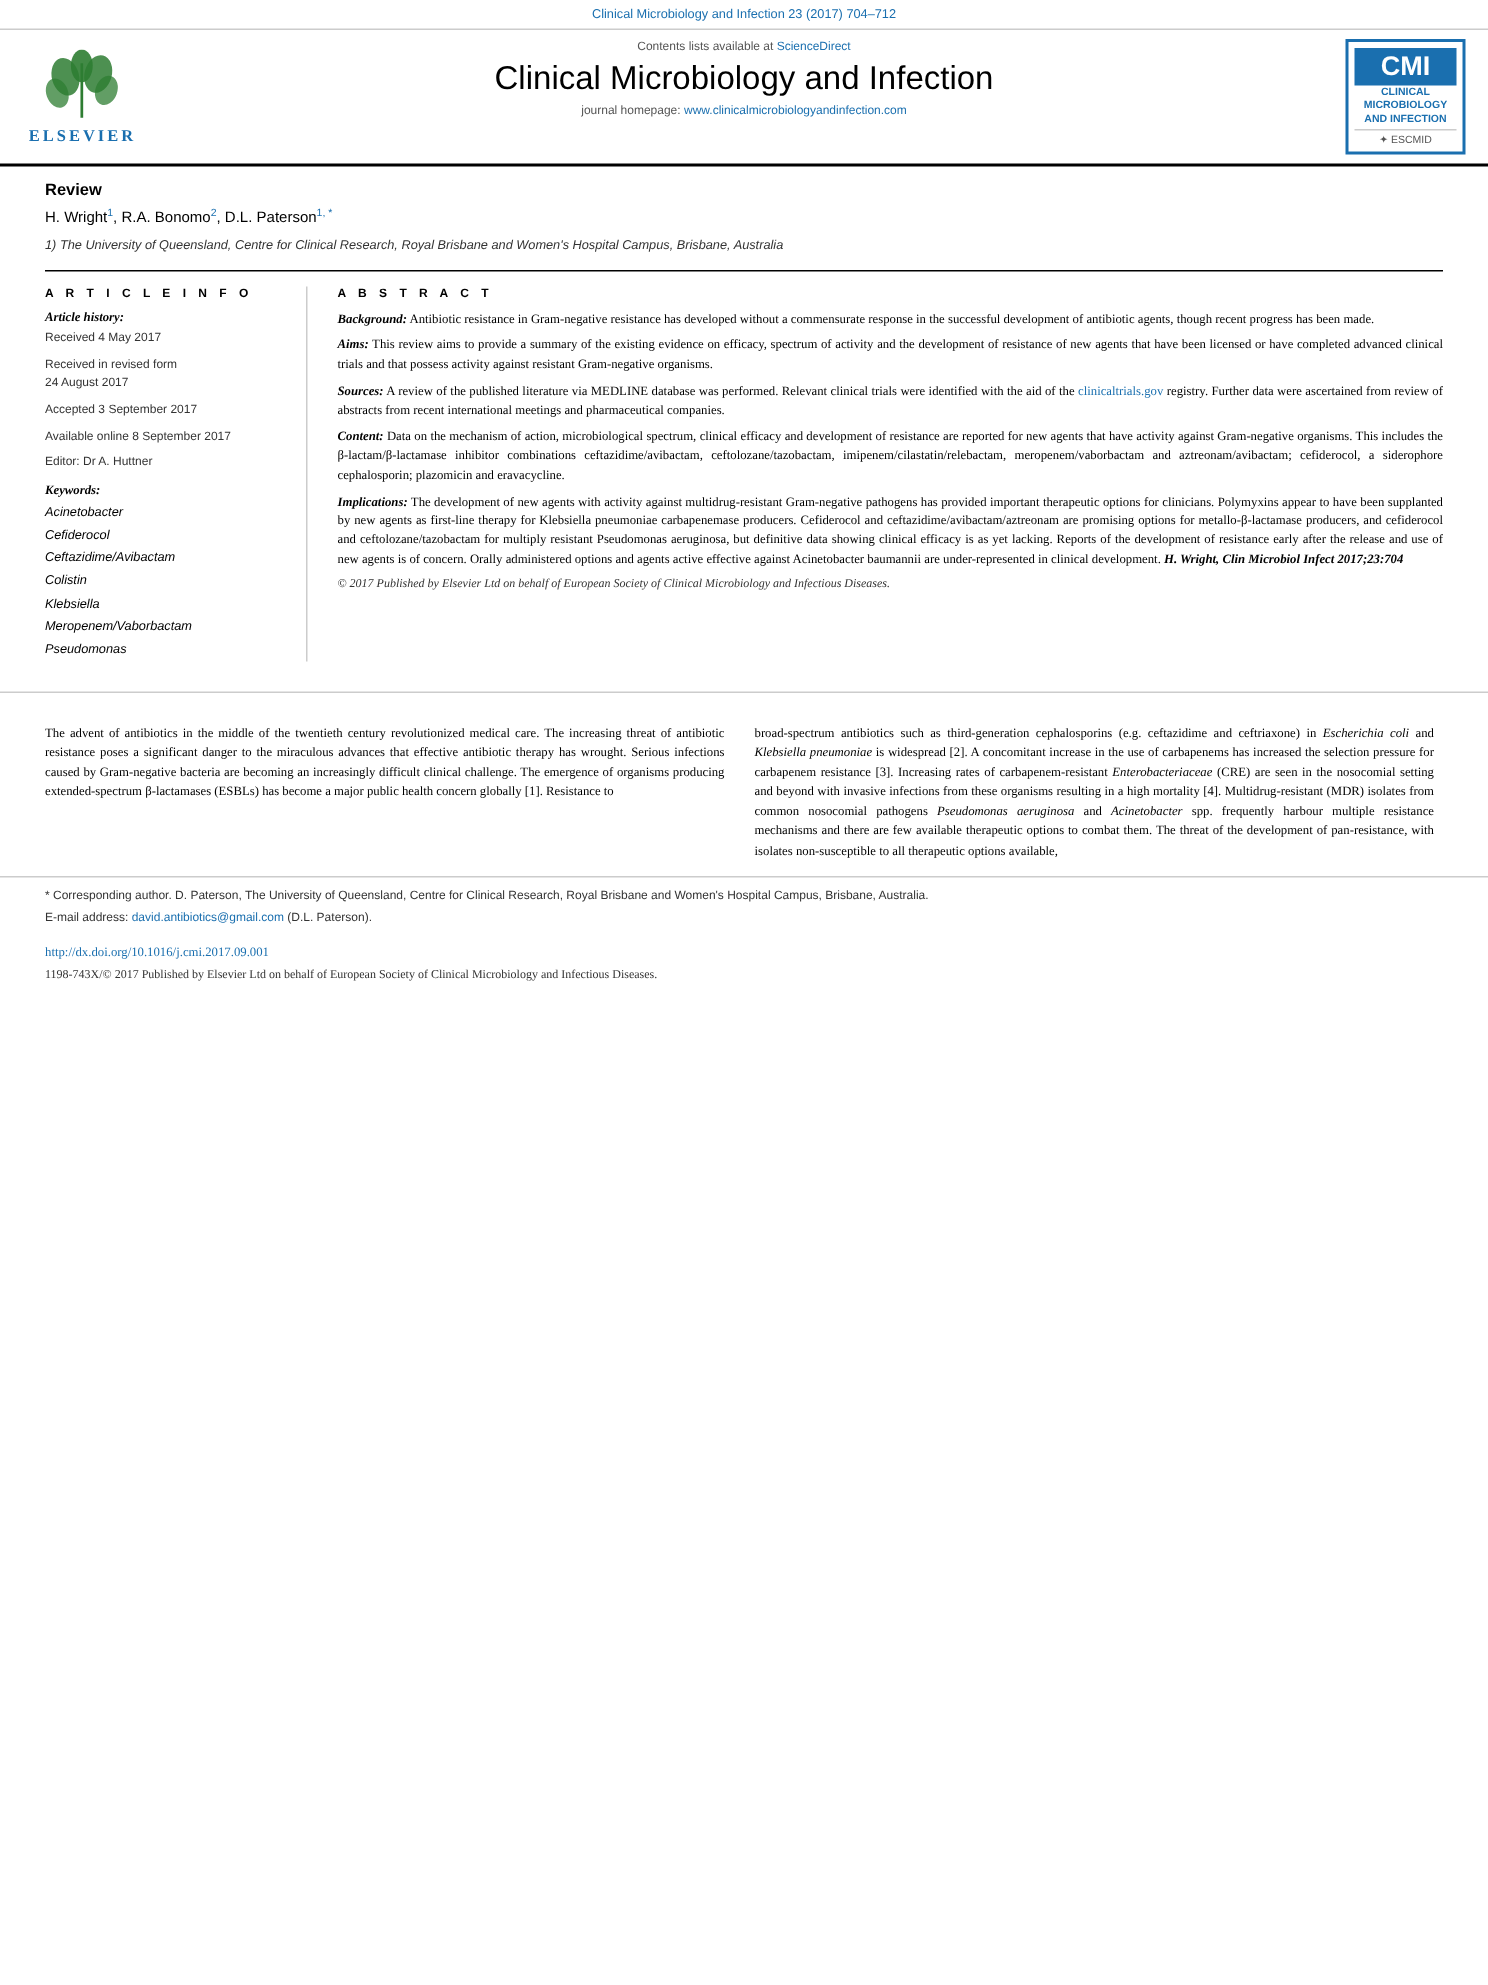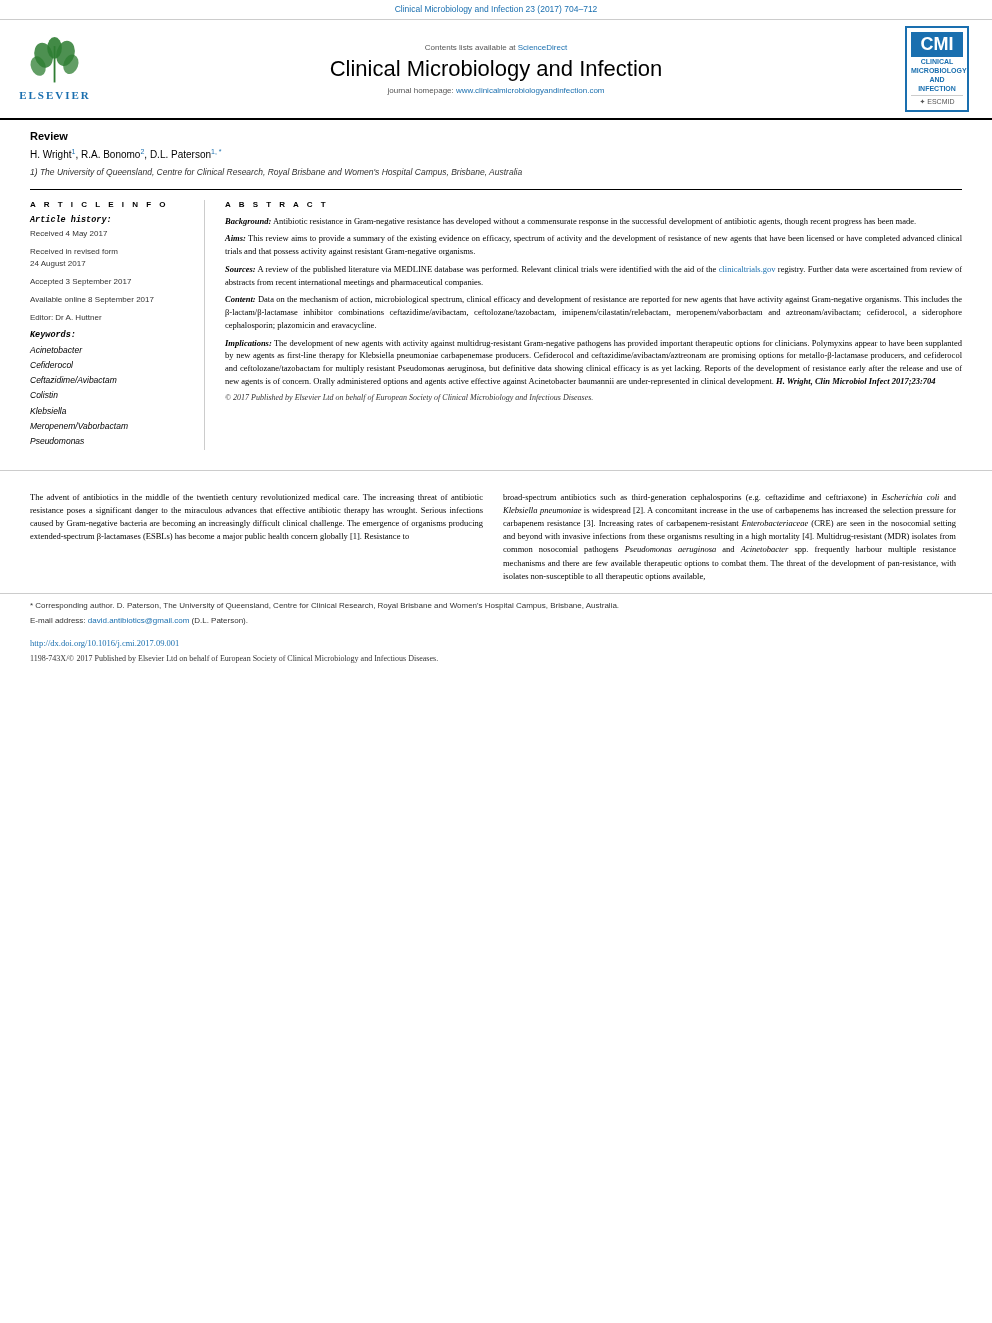--- a/index.html
+++ b/index.html
@@ -56,21 +56,20 @@
       font-weight: bold;
       color: #1a6faf;
       letter-spacing: 2px;
       margin-top: 2px;
     }
     .journal-header-center {
       flex: 1;
       display: flex;
       flex-direction: column;
       align-items: center;
-      justify-content: center;
     }
     .sciencedirect-line {
       font-size: 8px;
       color: #555;
       font-family: Arial, sans-serif;
       margin-bottom: 4px;
     }
     .sciencedirect-link {
       color: #1a6faf;
     }
@@ -93,21 +92,21 @@
     .journal-header-right {
       width: 90px;
       display: flex;
       align-items: center;
       justify-content: center;
     }
     .cmi-logo {
       border: 2px solid #1a6faf;
       padding: 4px;
       text-align: center;
-      width: 64px;
+      width: 80px;
     }
     .cmi-logo-top {
       background: #1a6faf;
       color: white;
       font-size: 18px;
       font-weight: bold;
       font-family: Arial, sans-serif;
       padding: 2px;
     }
     .cmi-logo-text {
@@ -183,21 +182,21 @@
       font-size: 8px;
       font-family: Arial, sans-serif;
       letter-spacing: 3px;
       font-weight: bold;
       text-transform: uppercase;
       margin-bottom: 6px;
       color: #000;
     }
     .article-info-label {
       font-size: 8.5px;
-      font-family: Liberation Mono, monospace;
+      font-family: Liberation Serif, serif;
       font-weight: bold;
       font-style: italic;
       margin-bottom: 3px;
       color: #000;
     }
     .article-info-text {
       font-size: 8px;
       font-family: Arial, sans-serif;
       line-height: 1.5;
       color: #333;

